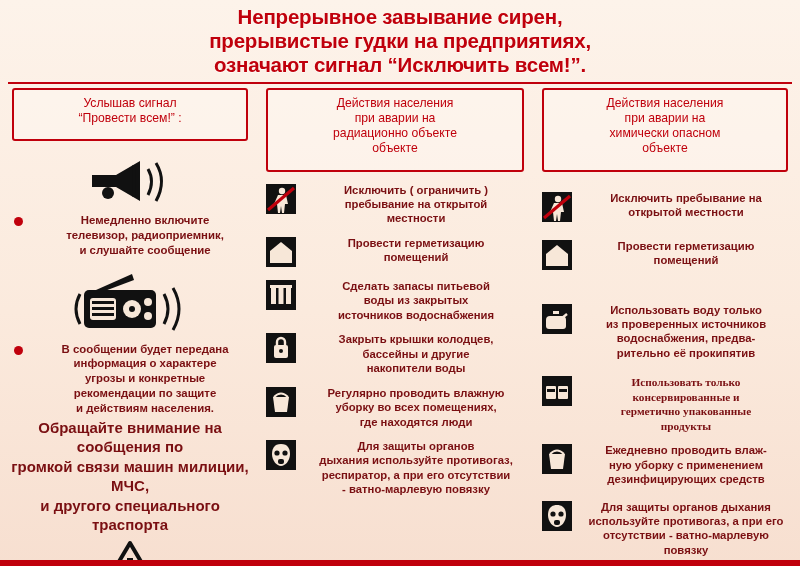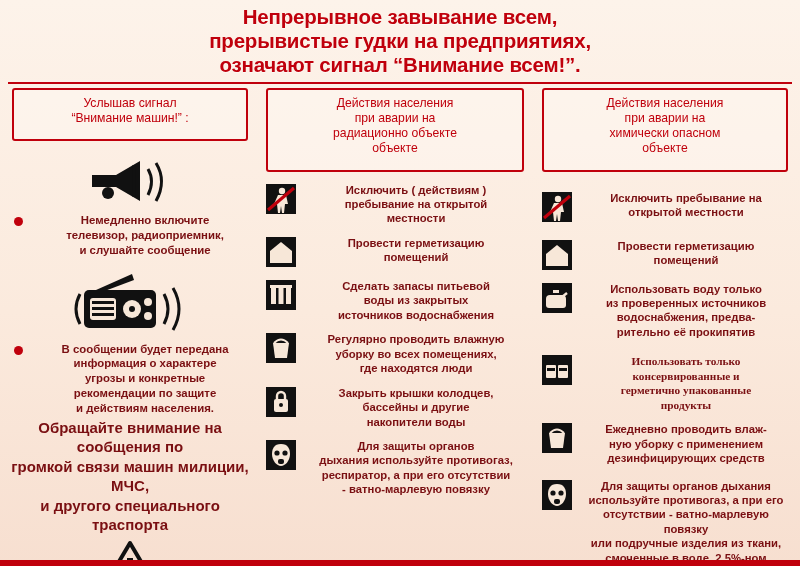--- a/index.html
+++ b/index.html
@@ -95,33 +95,33 @@
   .bottom-band{
     position:absolute;left:0;right:0;bottom:0;height:6px;background:#c0000c;
   }
 </style>
 </head>
 <body>
 
 <div class="page">
 
   <div class="title">
-    <span class="ln">Непрерывное завывание всем,</span>
+    <span class="ln">Непрерывное завывание сирен,</span>
     <span class="ln">прерывистые гудки на предприятиях,</span>
-    <span class="ln">означают сигнал “Внимание всем!”.</span>
+    <span class="ln">означают сигнал “Исключить всем!”.</span>
   </div>
   <div class="title-rule"></div>
 
   <div class="cols">
 
     <div class="col col1">
       <div class="head-box">
         <div class="colhead">
           <span class="hl">Услышав сигнал</span>
-          <span class="hl">“Внимание машин!” :</span>
+          <span class="hl">“Провести всем!” :</span>
         </div>
       </div>
 
       <div class="c1block">
         <div class="c1icon">
           <svg class="icon-svg" width="80" height="54" viewBox="0 0 80 54">
             <path d="M6 20 L26 20 L50 6 L50 46 L26 32 L6 32 Z" fill="#111"></path>
             <rect x="2" y="20" width="6" height="12" fill="#111"></rect>
             <path d="M44 10 L44 42" stroke="#111" stroke-width="3"></path>
             <circle cx="18" cy="38" r="6" fill="#111"></circle>
@@ -198,21 +198,21 @@
 
       <div class="item">
         <div class="ic">
           <svg class="icon-svg" width="32" height="32" viewBox="0 0 32 32">
             <rect x="1" y="1" width="30" height="30" fill="#111"></rect>
             <circle cx="17" cy="8" r="3.2" fill="#f7e7d8"></circle>
             <path d="M13 12 h8 l2 9 h-3 l-1 9 h-2 l-1-7 l-1 7 h-2 l-1-9 h-3 z" fill="#f7e7d8"></path>
             <path d="M3 27 L29 5" stroke="#c0000c" stroke-width="3.2"></path>
           </svg>
         </div>
-        <div class="tx" style="white-space:pre-line">Исключить ( действиям )
+        <div class="tx" style="white-space:pre-line">Исключить ( ограничить )
 пребывание на открытой
 местности</div>
       </div>
 
       <div class="item">
         <div class="ic">
           <svg class="icon-svg" width="32" height="32" viewBox="0 0 32 32">
             <rect x="1" y="1" width="30" height="30" fill="#111"></rect>
             <path d="M16 6 L27 15 L27 27 L5 27 L5 15 Z" fill="#f7e7d8"></path>
           </svg>
@@ -234,41 +234,41 @@
         <div class="tx" style="white-space:pre-line">Сделать запасы питьевой
 воды из закрытых
 источников водоснабжения</div>
       </div>
 
 
       <div class="item">
         <div class="ic">
           <svg class="icon-svg" width="32" height="32" viewBox="0 0 32 32">
             <rect x="1" y="1" width="30" height="30" fill="#111"></rect>
+            <rect x="9" y="13" width="14" height="13" rx="2" fill="#f7e7d8"></rect>
+            <path d="M12 13 v-3 a4 4 0 0 1 8 0 v3" fill="none" stroke="#f7e7d8" stroke-width="2.4"></path>
+            <circle cx="16" cy="19" r="2" fill="#111"></circle>
+          </svg>
+        </div>
+        <div class="tx" style="white-space:pre-line">Закрыть крышки колодцев,
+бассейны и другие
+накопители воды</div>
+      </div>
+
+      <div class="item">
+        <div class="ic">
+          <svg class="icon-svg" width="32" height="32" viewBox="0 0 32 32">
+            <rect x="1" y="1" width="30" height="30" fill="#111"></rect>
             <path d="M8 11 L24 11 L22 26 L10 26 Z" fill="#f7e7d8"></path>
             <path d="M9 11 q7 -7 14 0" fill="none" stroke="#f7e7d8" stroke-width="2"></path>
           </svg>
         </div>
         <div class="tx" style="white-space:pre-line">Регулярно проводить влажную
 уборку во всех помещениях,
 где находятся люди</div>
-      </div>
-
-      <div class="item">
-        <div class="ic">
-          <svg class="icon-svg" width="32" height="32" viewBox="0 0 32 32">
-            <rect x="1" y="1" width="30" height="30" fill="#111"></rect>
-            <rect x="9" y="13" width="14" height="13" rx="2" fill="#f7e7d8"></rect>
-            <path d="M12 13 v-3 a4 4 0 0 1 8 0 v3" fill="none" stroke="#f7e7d8" stroke-width="2.4"></path>
-            <circle cx="16" cy="19" r="2" fill="#111"></circle>
-          </svg>
-        </div>
-        <div class="tx" style="white-space:pre-line">Закрыть крышки колодцев,
-бассейны и другие
-накопители воды</div>
       </div>
 
       <div class="item">
         <div class="ic">
           <svg class="icon-svg" width="32" height="32" viewBox="0 0 32 32">
             <rect x="1" y="1" width="30" height="30" fill="#111"></rect>
             <path d="M16 5 c7 0 9 5 9 10 c0 7 -5 12 -9 12 c-4 0 -9 -5 -9 -12 c0 -5 2 -10 9 -10 z" fill="#f7e7d8"></path>
             <circle cx="12" cy="14" r="2.6" fill="#111"></circle>
             <circle cx="20" cy="14" r="2.6" fill="#111"></circle>
             <rect x="13" y="20" width="6" height="5" rx="2" fill="#111"></rect>
@@ -309,21 +309,21 @@
         <div class="ic">
           <svg class="icon-svg" width="32" height="32" viewBox="0 0 32 32">
             <rect x="1" y="1" width="30" height="30" fill="#111"></rect>
             <path d="M16 6 L27 15 L27 27 L5 27 L5 15 Z" fill="#f7e7d8"></path>
           </svg>
         </div>
         <div class="tx" style="white-space:pre-line">Провести герметизацию
 помещений</div>
       </div>
 
-      <div class="item" style="margin-top:9px;">
+      <div class="item" style="margin-top:30px;">
         <div class="ic">
           <svg class="icon-svg" width="32" height="32" viewBox="0 0 32 32">
             <rect x="1" y="1" width="30" height="30" fill="#111"></rect>
             <path d="M9 13 h12 a4 4 0 0 1 4 4 v6 a3 3 0 0 1 -3 3 h-14 a3 3 0 0 1 -3 -3 v-6 a4 4 0 0 1 4 -4 z" fill="#f7e7d8"></path>
             <path d="M21 15 l5 -4" stroke="#f7e7d8" stroke-width="2.4"></path>
             <rect x="12" y="8" width="6" height="3" fill="#f7e7d8"></rect>
           </svg>
         </div>
         <div class="tx" style="white-space:pre-line">Использовать воду только
 из проверенных источников

